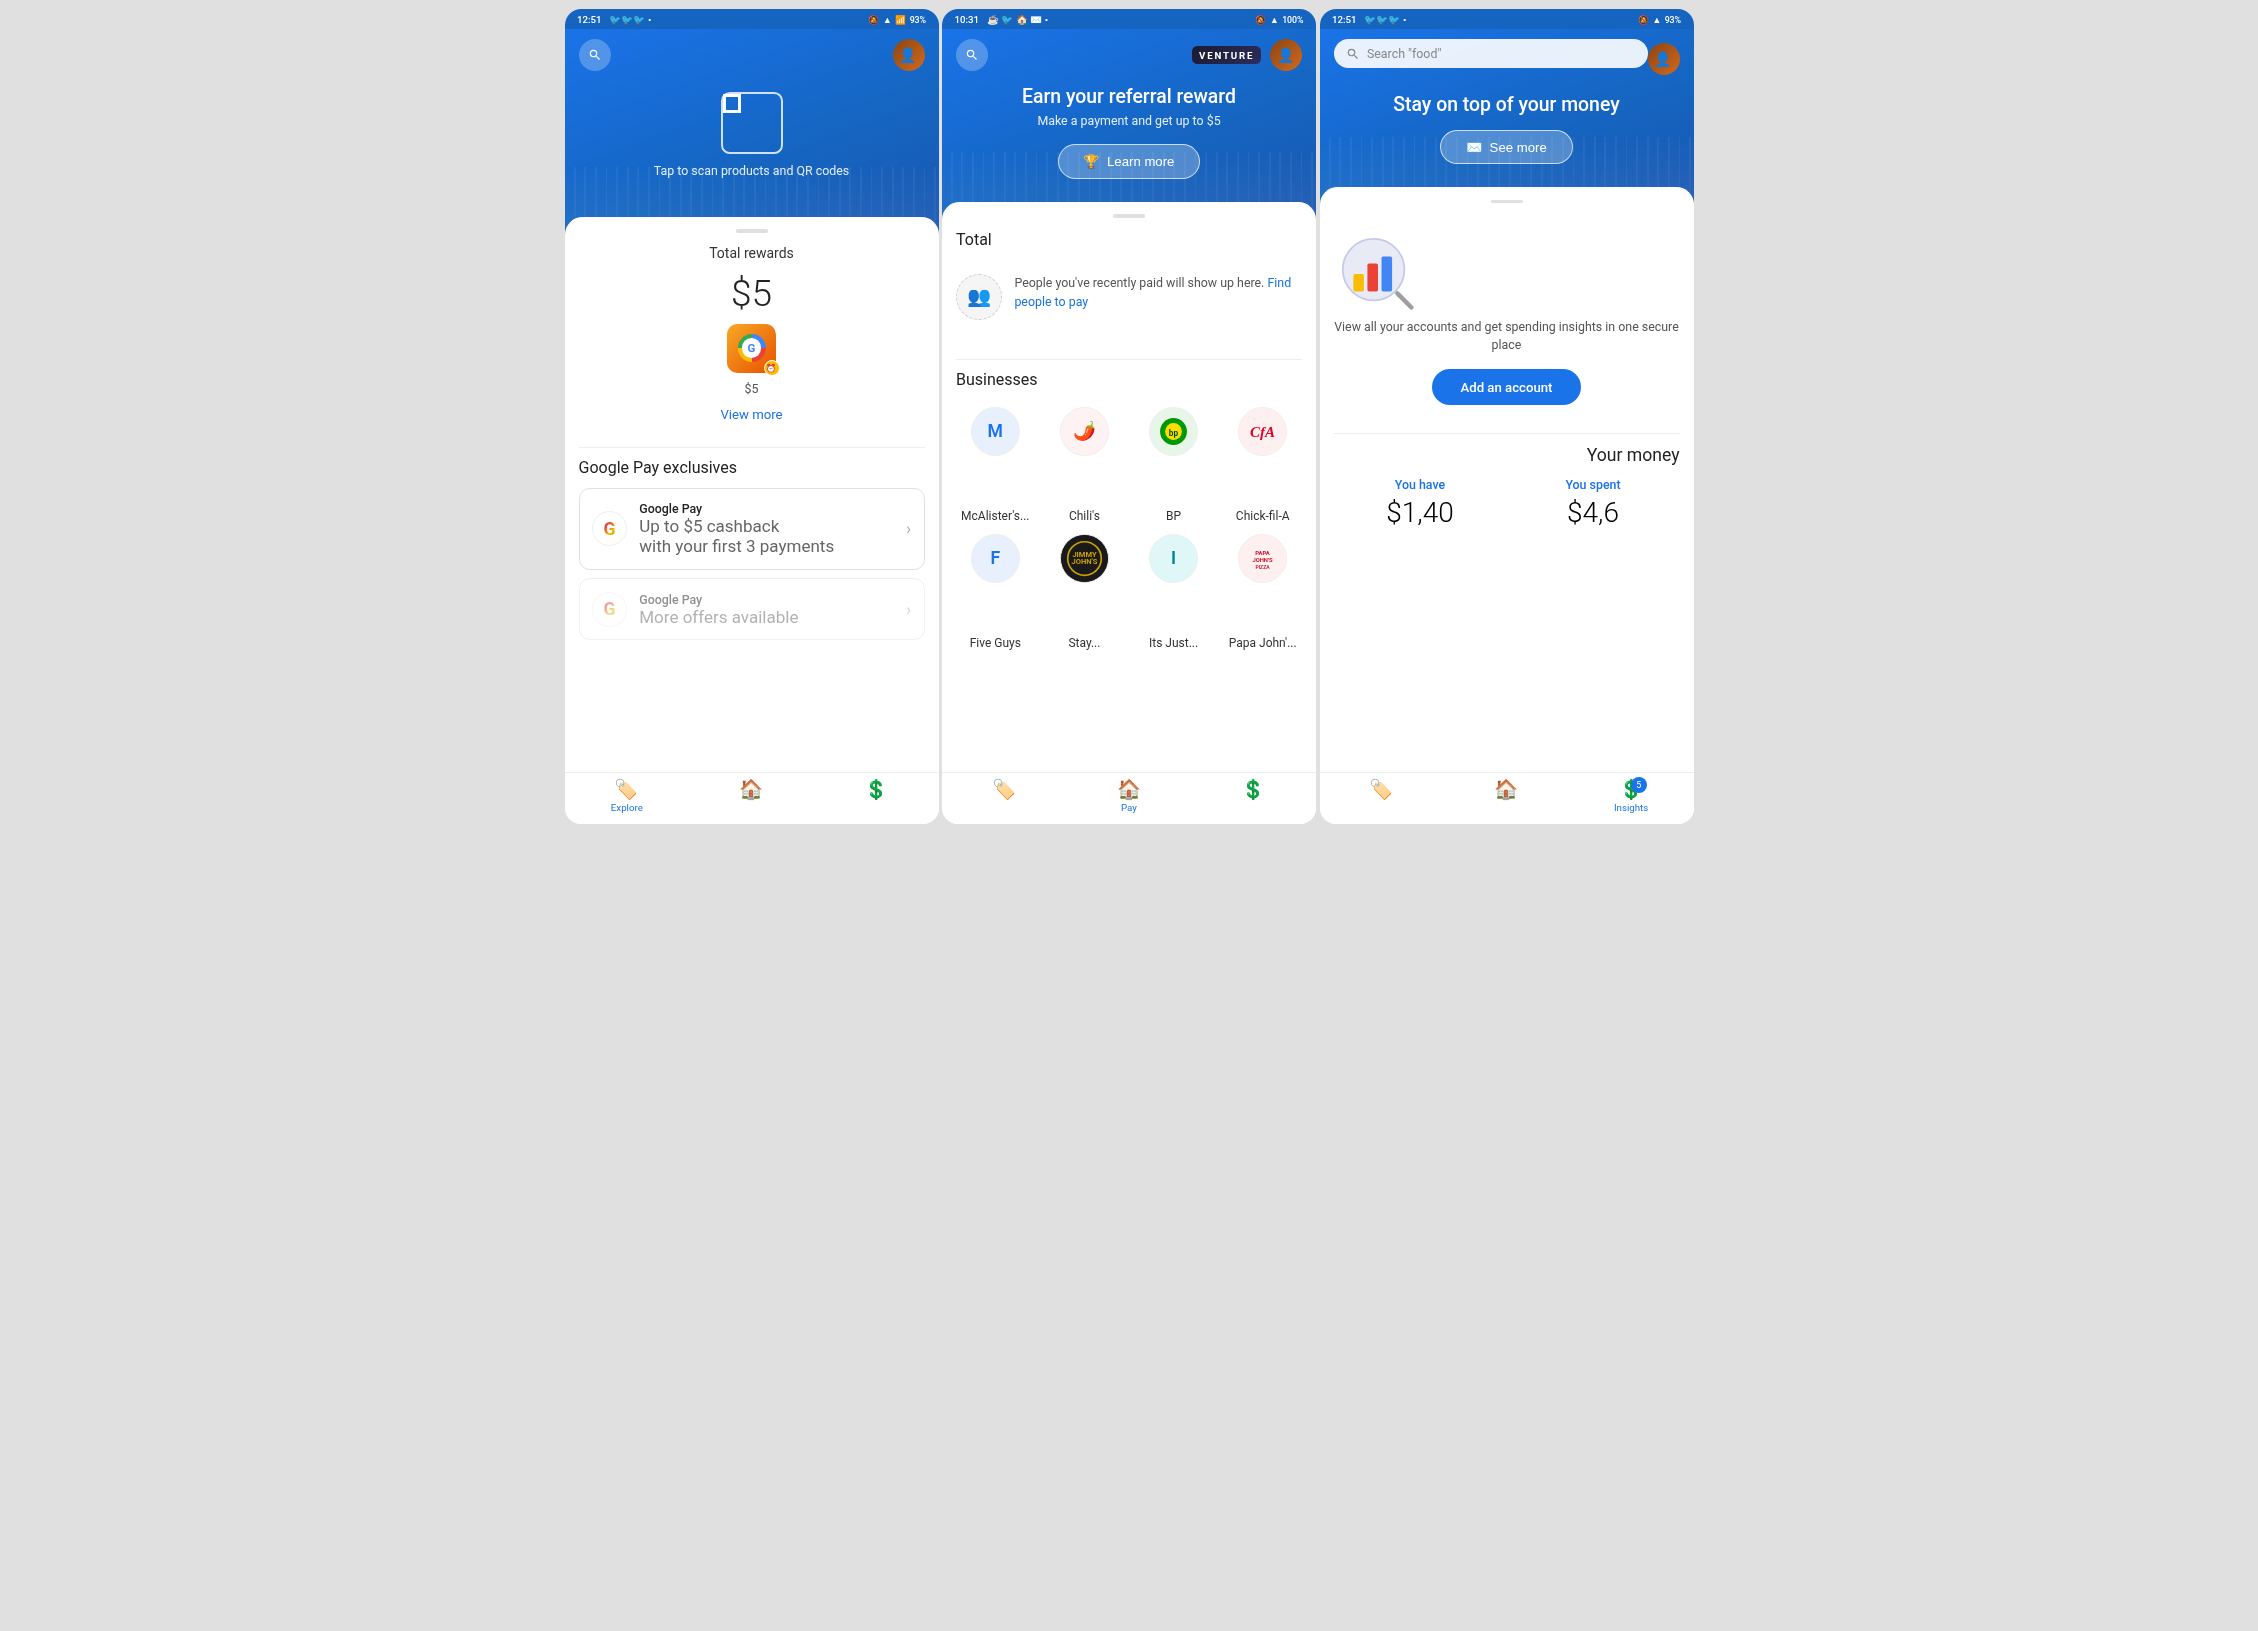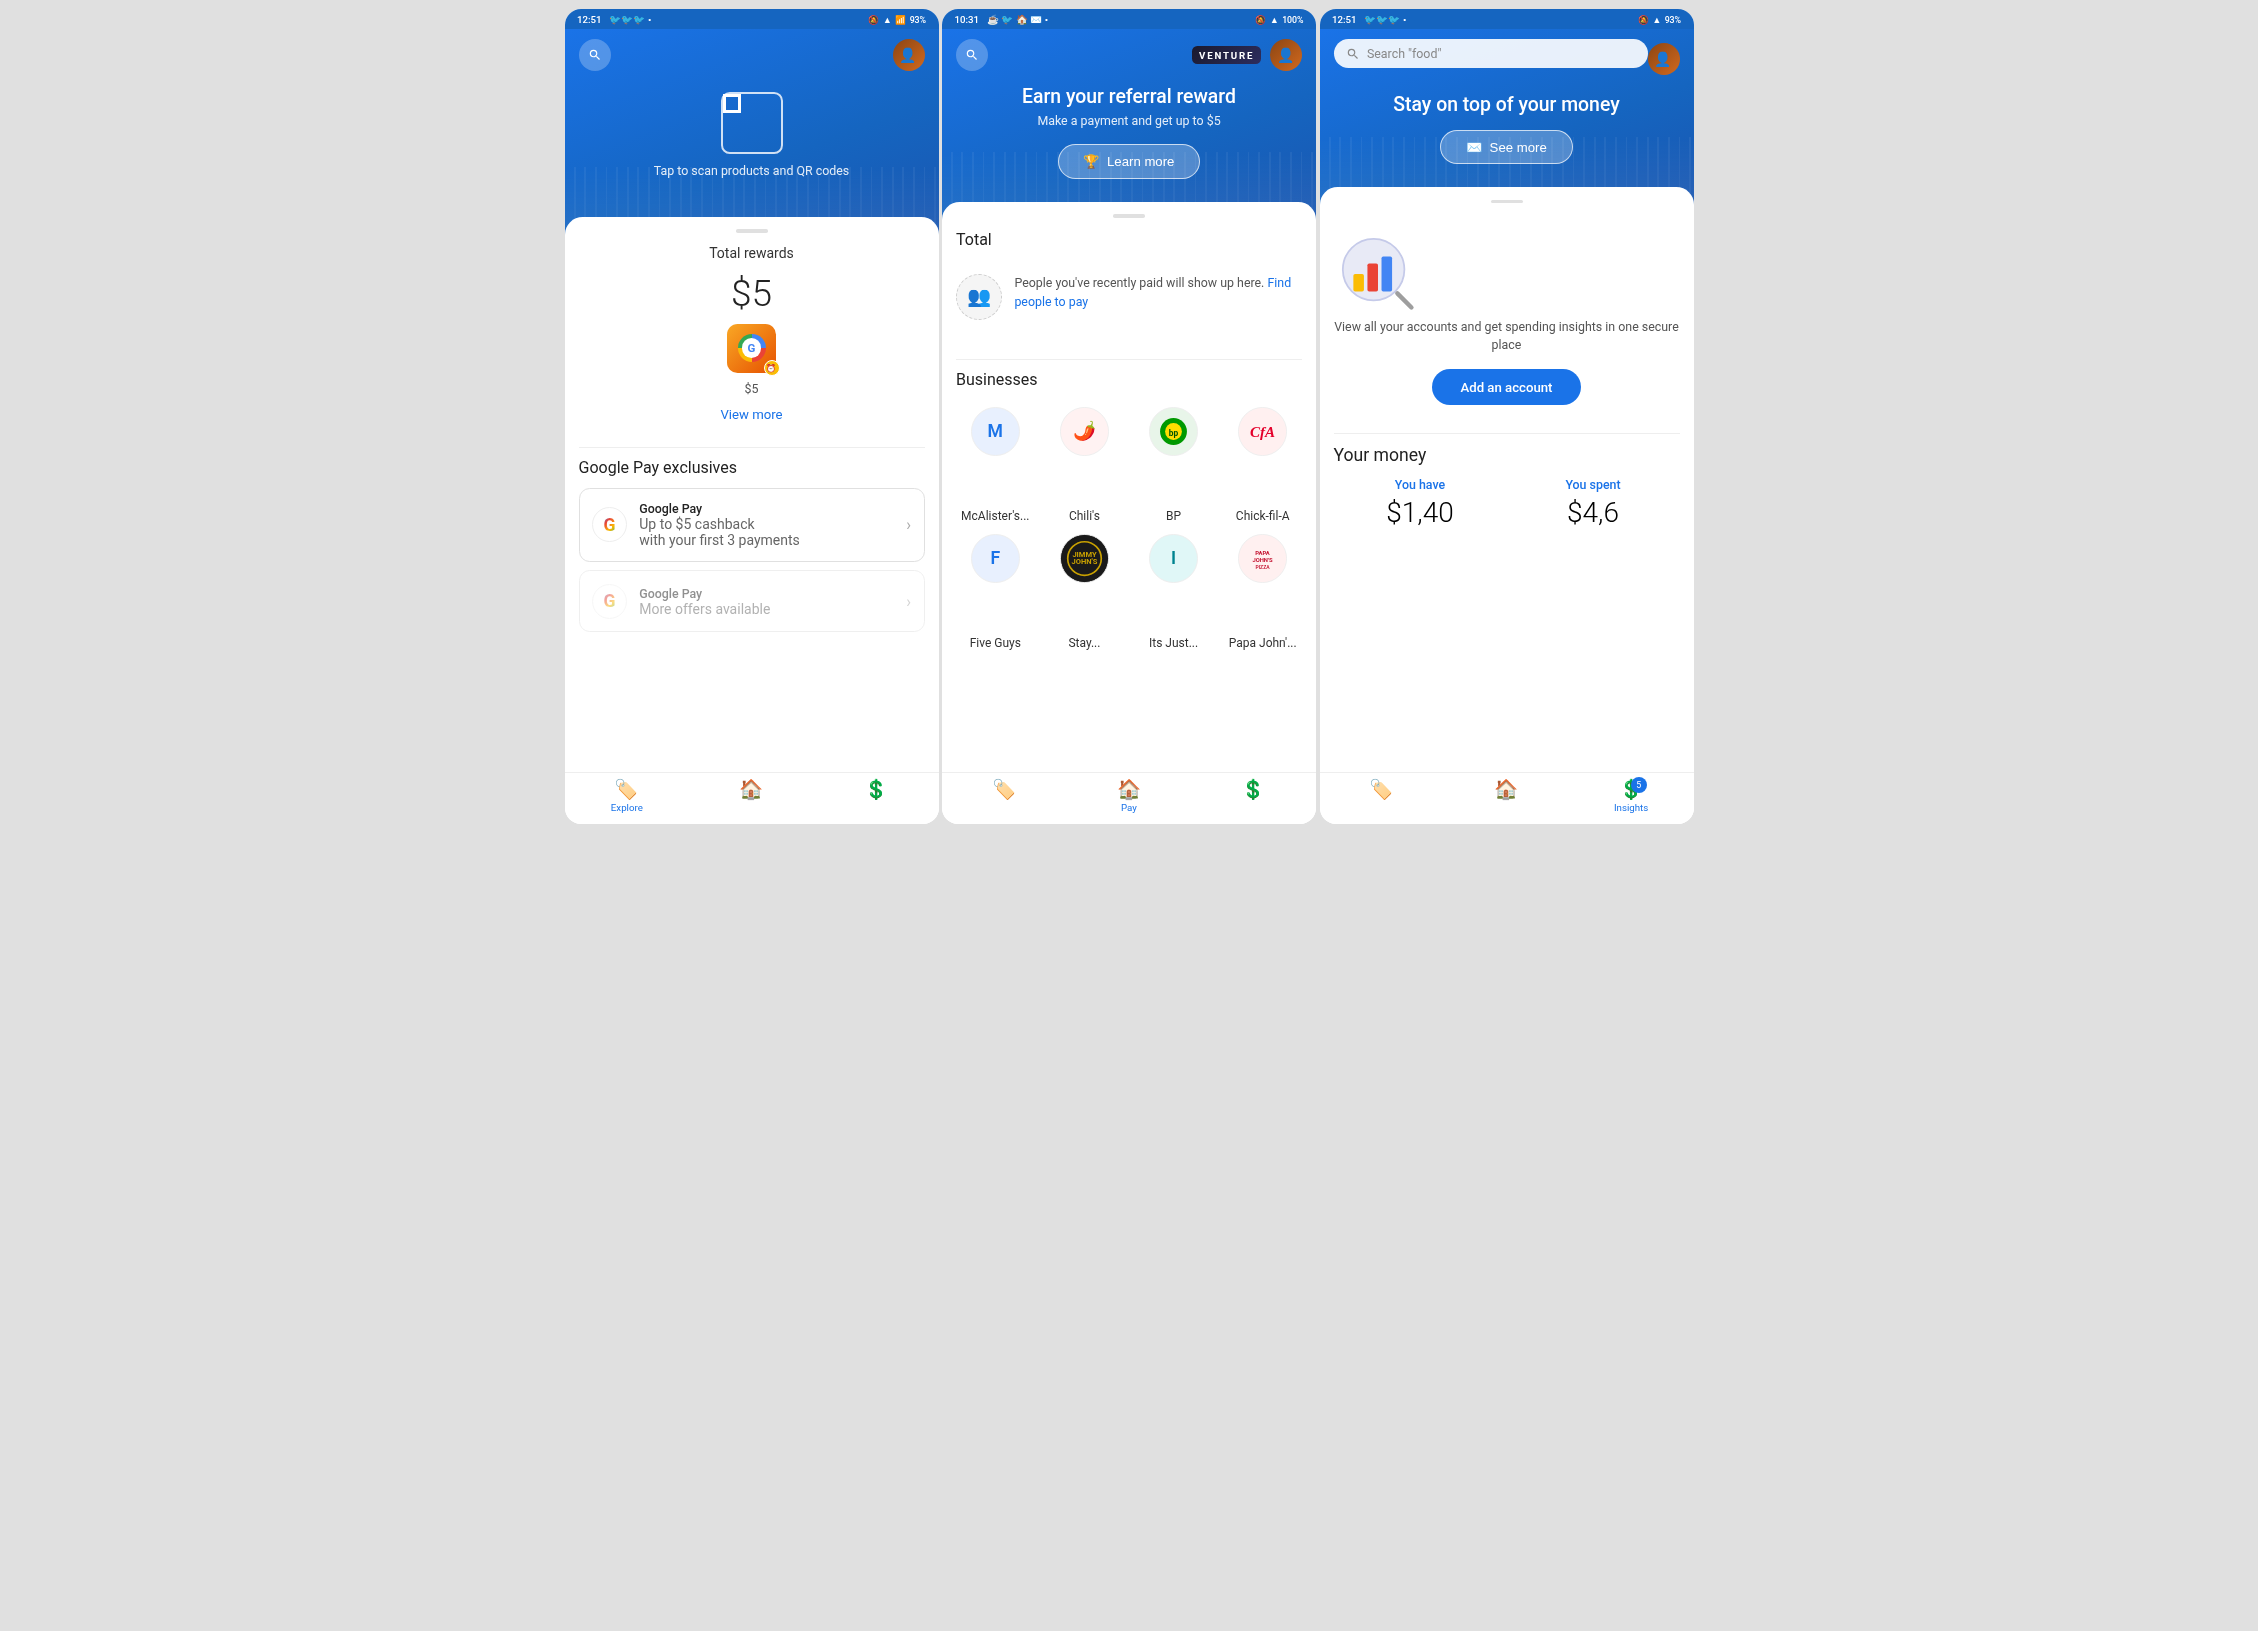--- a/index.html
+++ b/index.html
@@ -225,21 +225,21 @@
       display: flex; align-items: center; justify-content: center;
     }
     .g-multicolor {
       font-size: 17.6px; font-weight: bold;
       background: linear-gradient(135deg, #4285f4, #ea4335, #fbbc04, #34a853);
       -webkit-background-clip: text;
       -webkit-text-fill-color: transparent;
     }
     .exclusive-text { flex: 1; }
     .exclusive-name { font-size: 12.4px; font-weight: 500; color: #222; }
-    .exclusive-desc { font-size: 14px; color: #666; }
+    .exclusive-desc { font-size: 17px; color: #666; }
     .chevron-right { color: #aaa; font-size: 16px; }
 
     
     .people-section { padding-bottom: 14px; }
     .empty-people {
       display: flex;
       align-items: flex-start;
       gap: 12.4px;
       padding: 14px 0;
     }
@@ -295,21 +295,21 @@
       background: #1a73e8;
       color: #fff;
       border-radius: 21px;
       padding: 10.6px 28px;
       font-size: 13.2px;
       font-weight: 500;
       cursor: pointer;
       display: inline-block;
       margin-bottom: 17.6px;
     }
-    .your-money-title { font-size: 17.6px; color: #222; margin-bottom: 12.4px; text-align: left; }
+    .your-money-title { font-size: 17.6px; color: #222; margin-bottom: 12.4px; text-align: right; }
     .money-row { display: flex; justify-content: space-between; }
     .money-col { flex: 1; text-align: center; }
     .money-label { font-size: 12.4px; color: #1a73e8; font-weight: 500; margin-bottom: 3.5px; }
     .money-amount { font-size: 28px; font-weight: 300; color: #000000; }
 
     
     .bottom-nav {
       background: #fff;
       border-top: 0.9px solid #eee;
       display: flex;

